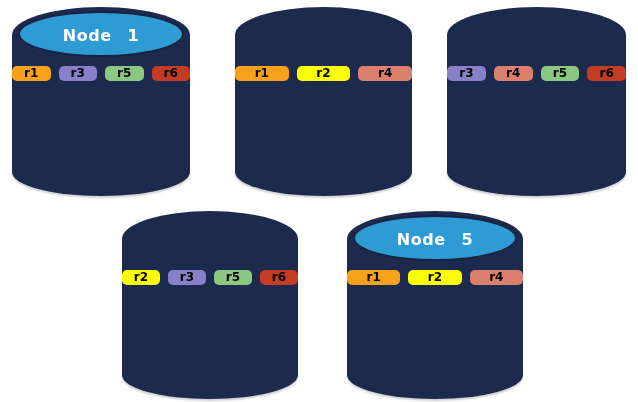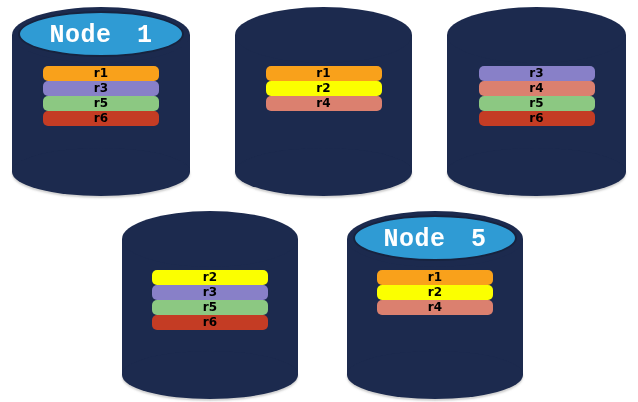--- a/index.html
+++ b/index.html
@@ -35,30 +35,30 @@
   .cyl-cap {
     position: absolute; top: 4px; left: 6px; right: 6px;
     height: 46px; border-radius: 50%;
     background: var(--cap-blue);
     border: 2px solid var(--cap-stroke);
     box-sizing: border-box;
     display: flex; align-items: center; justify-content: center;
   }
   .cyl-title {
     color: #ffffff;
-    font-size: 25px;
+    font-size: 16px;
     font-weight: bold;
     letter-spacing: 0.5px;
     word-spacing: 10px;
     padding-top: 2px;
-    font-family: Liberation Mono, monospace;
   }
   .bars {
     position: absolute; top: 59px; left: 0; right: 0;
-    display: flex; flex-direction: column; align-items: center;
+    display: flex; flex-direction: row; align-items: center;
+    gap: 8px;
     border-radius: 18px;
   }
   .bar {
     width: 116px; height: 15px;
     border-radius: 5px;
     display: flex; align-items: center; justify-content: center;
   }
   .bar span {
     color: #000000;
     font-size: 12px;

